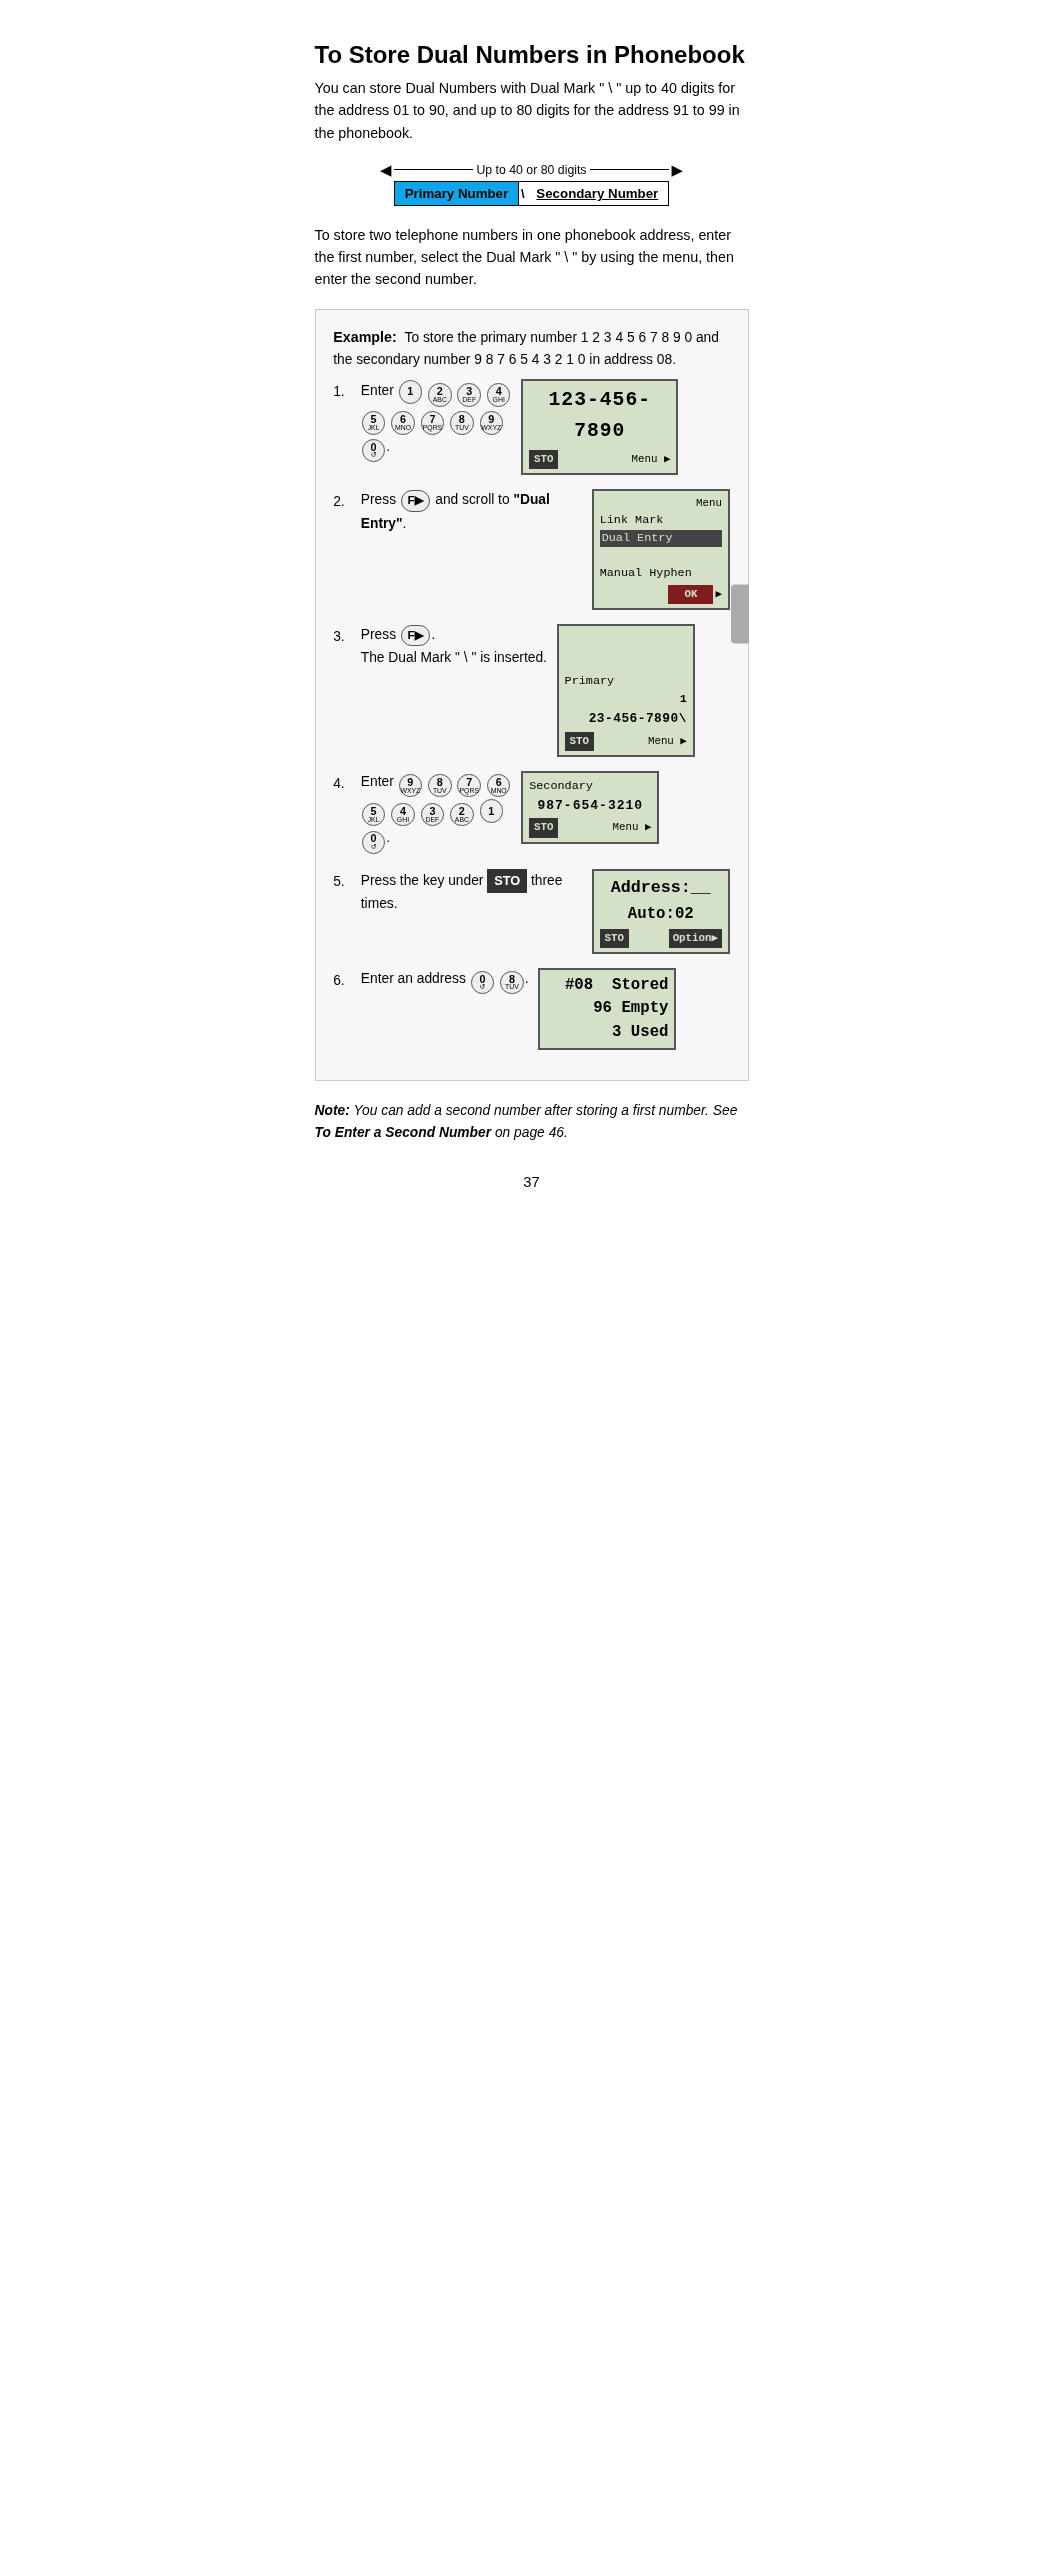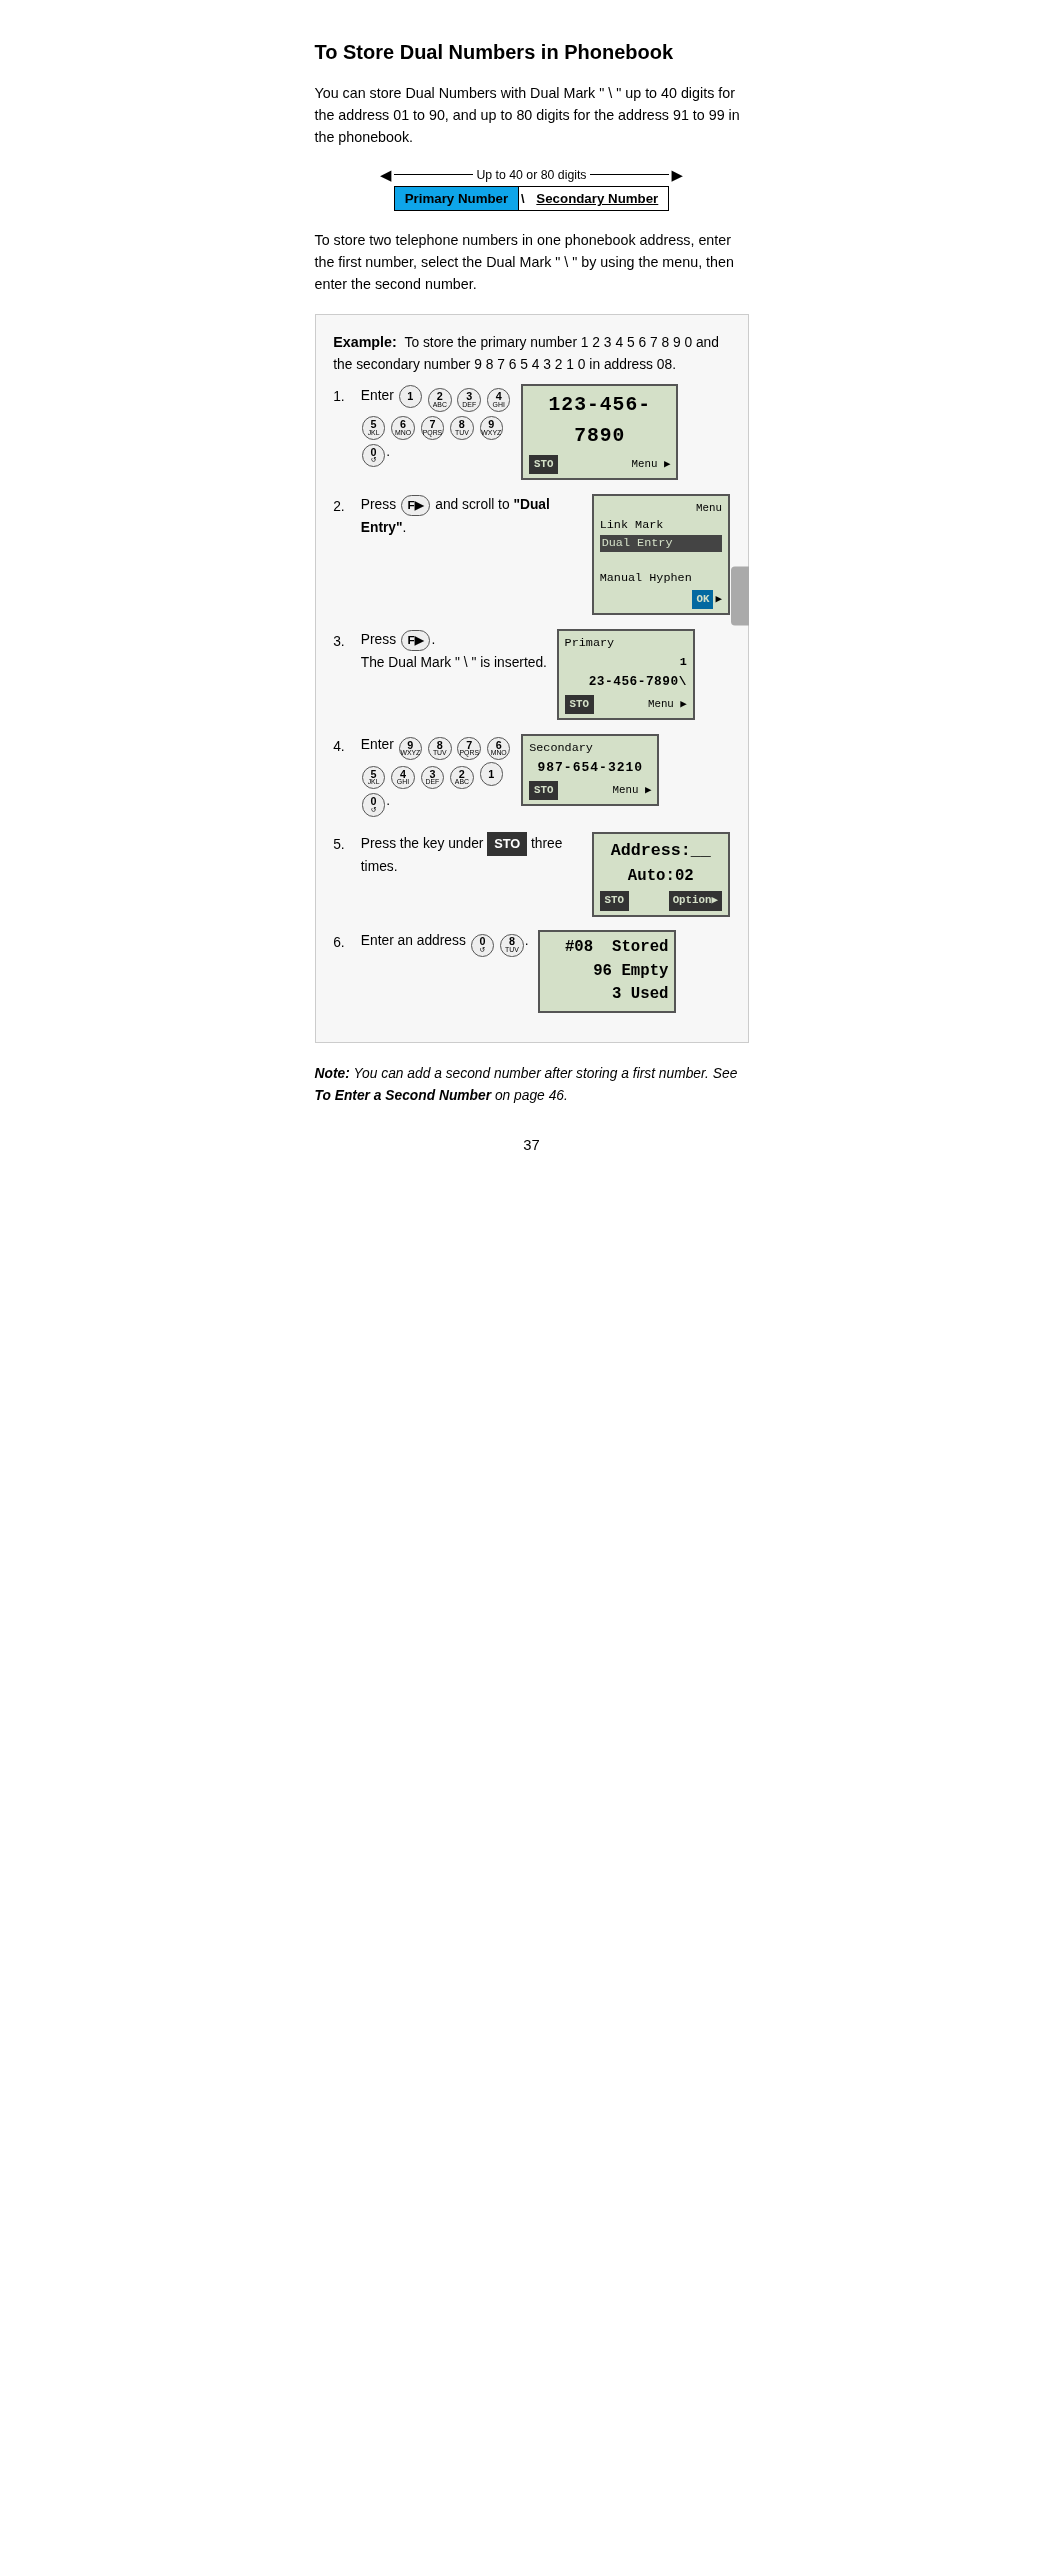--- a/index.html
+++ b/index.html
@@ -6,23 +6,23 @@
     body {
       background: #fff;
       font-family: Arial, Helvetica, sans-serif;
       font-size: 14.8px;
       color: #000;
       width: 532px;
       margin: 0 auto;
       padding: 39px 49px 59px 49px;
     }
     h1 {
-      font-size: 20px;
-      font-weight: bold;
-      margin-bottom: 17px;
+      font-size: 24px;
+      font-weight: bold;
+      margin-bottom: 7px;
       line-height: 1.3;
     }
     .intro-text {
       font-size: 14.3px;
       line-height: 1.55;
       margin-bottom: 17.7px;
     }
     .digit-diagram {
       display: flex;
       flex-direction: column;
@@ -135,30 +135,31 @@
       padding: 0 2px;
     }
     .lcd-ok-row {
       display: flex;
       justify-content: flex-end;
       align-items: center;
       margin-top: 2px;
       font-size: 10.8px;
     }
     .lcd-ok {
-      background: #0369a1;
+      background: #7f1d1d;
       color: #d4e0c8;
-      padding: 1px 4px;
+      padding: 1px 16px;
       font-size: 10.8px;
       font-weight: bold;
       margin-right: 2px;
     }
     .lcd-primary-label {
       font-size: 11.8px;
       font-family: 'Courier New', monospace;
+      margin-top: 42px;
     }
     .lcd-secondary-label {
       font-size: 11.8px;
       font-family: 'Courier New', monospace;
     }
     .lcd-secondary-num {
       font-size: 13px;
       font-weight: bold;
       font-family: 'Courier New', monospace;
       text-align: center;

